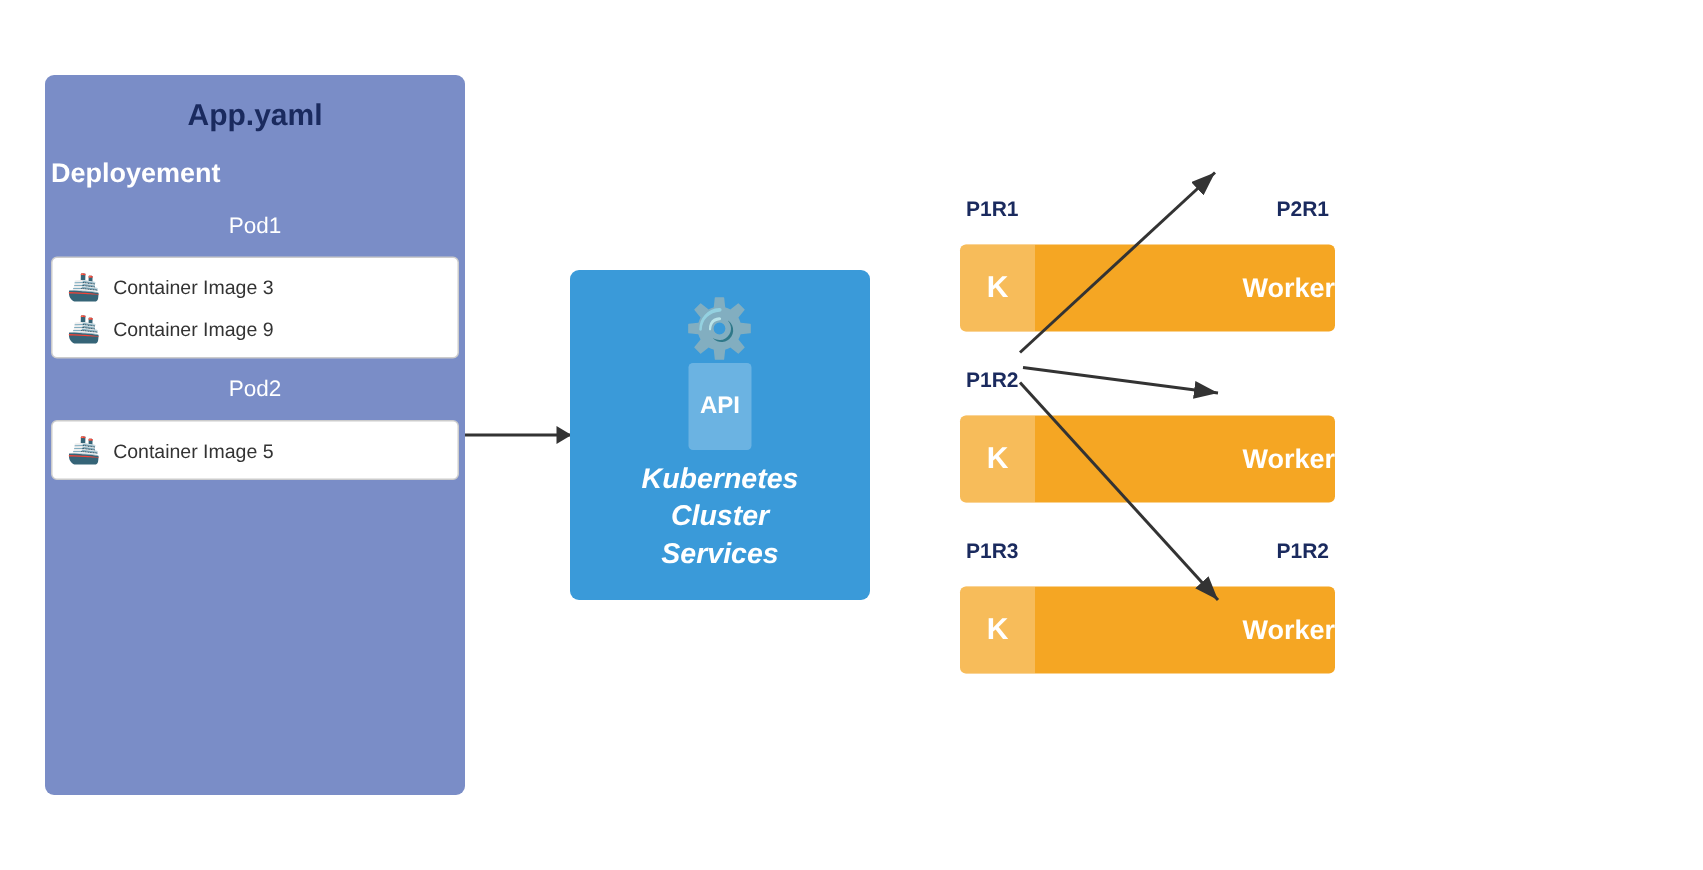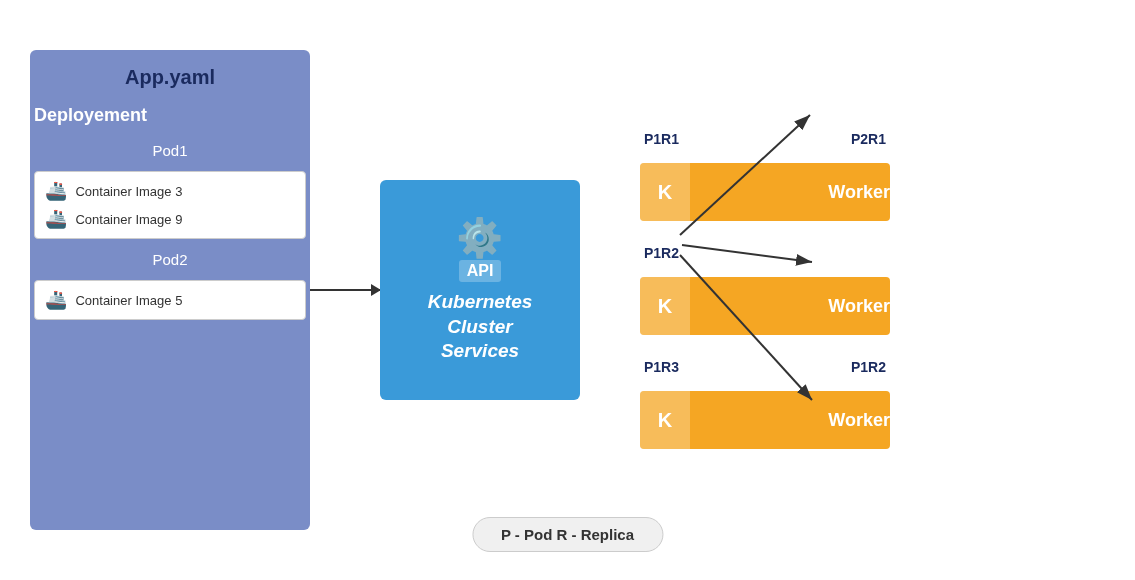--- a/index.html
+++ b/index.html
@@ -124,21 +124,21 @@
       justify-content: center;
       flex: 0 0 auto;
       position: relative;
     }
 
     .k8s-api-label {
       font-size: 16px;
       font-weight: bold;
       color: #fff;
       background: rgba(255,255,255,0.25);
-      padding: 2px 8px;
+      padding: 20px 8px;
       border-radius: 3px;
       margin-bottom: 8px;
     }
 
     .k8s-title {
       font-size: 19px;
       font-weight: bold;
       color: #fff;
       text-align: center;
       line-height: 1.3;
@@ -301,23 +301,20 @@
         <span>P1R2</span>
       </div>
       <div class="worker-box">
         <div class="worker-k-badge">K</div>
         <div class="worker-text">Worker</div>
       </div>
     </div>
 
   </div>
 
-  <div class="legend-box">
-    <span>P - Pod   R - Replica</span>
-  </div>
 
   <svg class="arrows-svg">
     <defs>
       <marker id="arrowhead" markerWidth="8" markerHeight="6" refX="8" refY="3" orient="auto">
         <polygon points="0 0, 8 3, 0 6" fill="#333"></polygon>
       </marker>
     </defs>
 
     <line x1="680" y1="235" x2="810" y2="115" stroke="#333" stroke-width="2" marker-end="url(#arrowhead)"></line>
 

